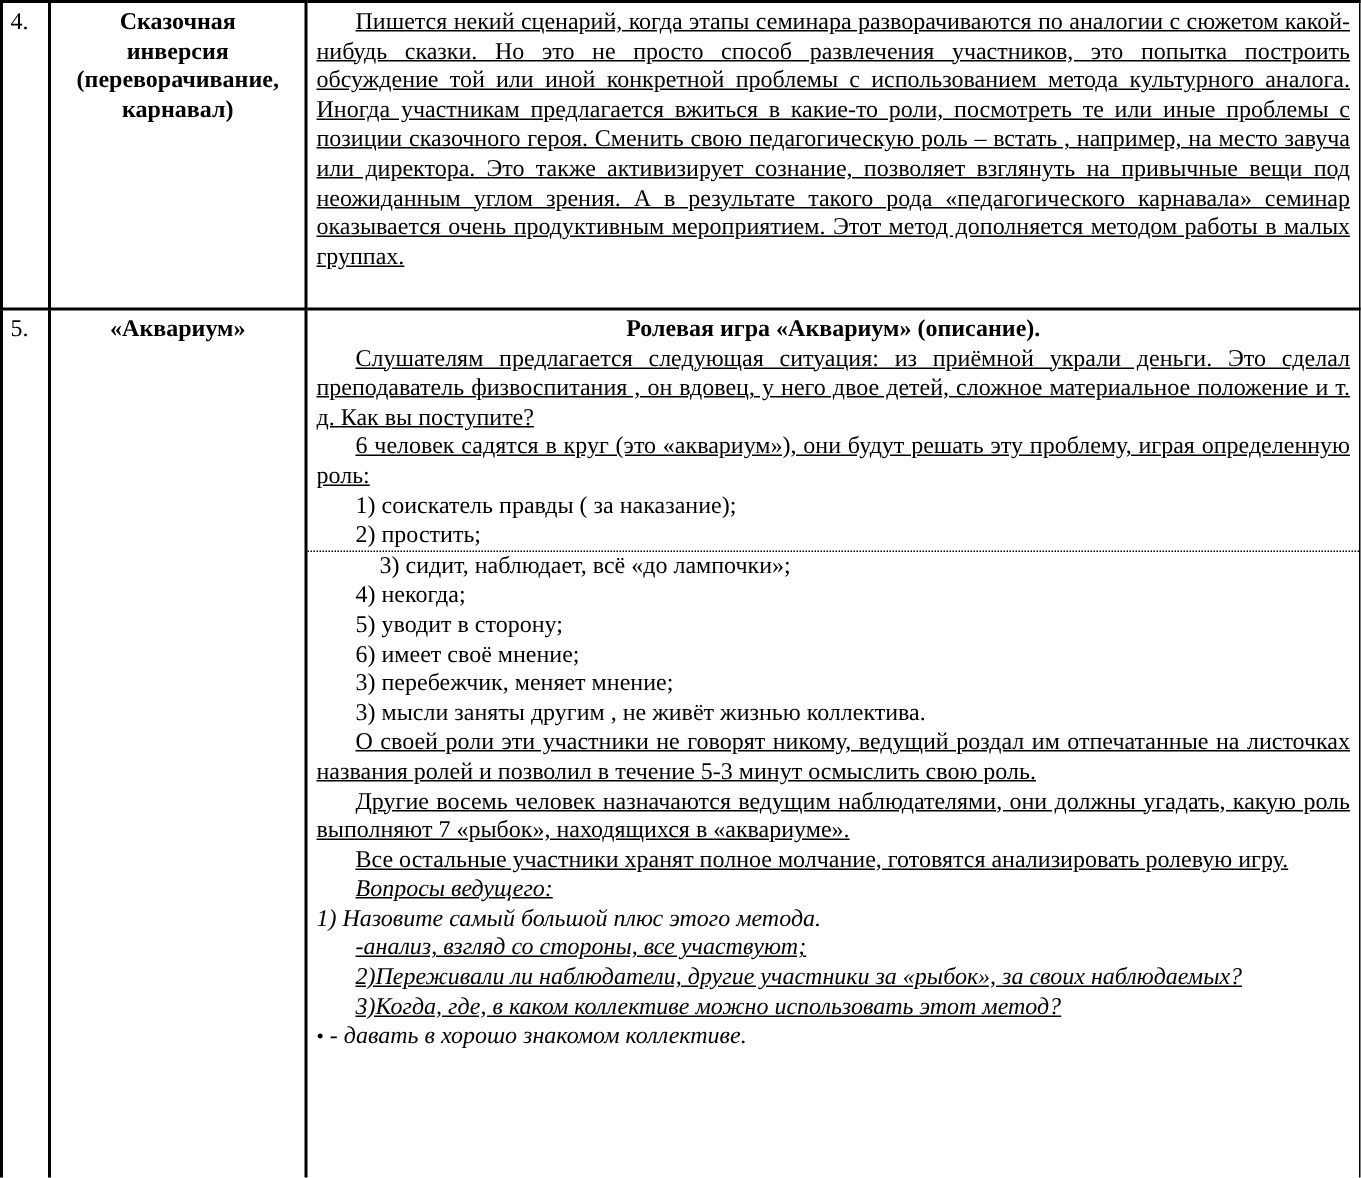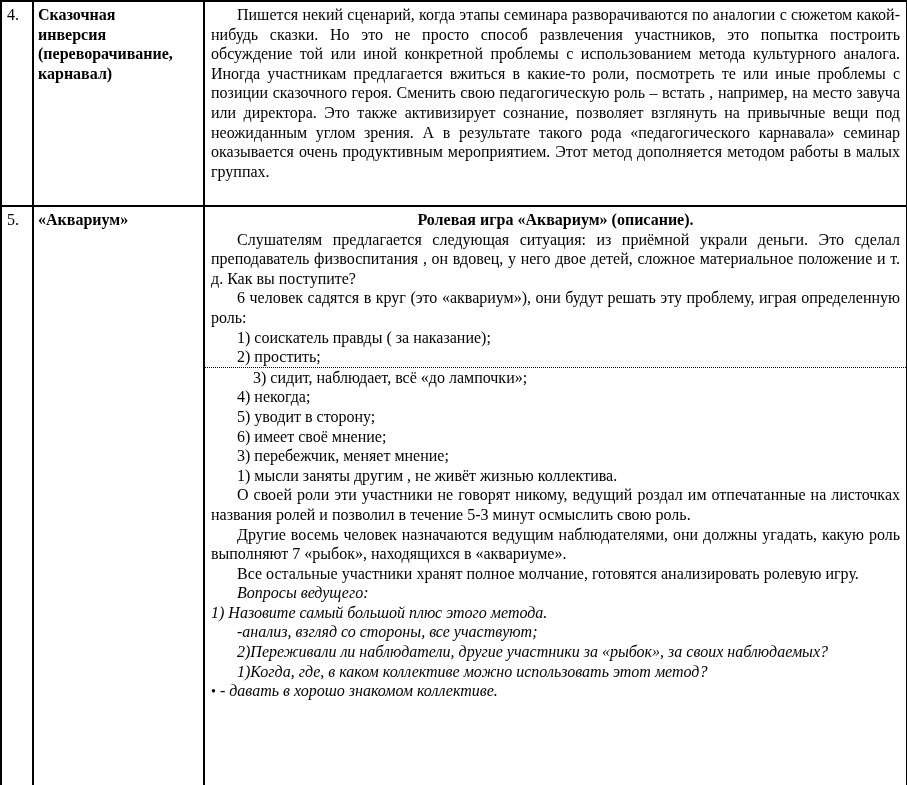--- a/index.html
+++ b/index.html
@@ -4,24 +4,24 @@
 <style>
   html, body { margin: 0; padding: 0; background: #ffffff; }
   body { width: 907px; height: 785px; overflow: hidden; position: relative;
          font-family: "Liberation Serif", "DejaVu Serif", serif; color: #000; }
   table.doc { position: absolute; left: 0; top: 0; width: 906px; border-collapse: collapse; table-layout: fixed; }
   table.doc td { border: 2px solid #000; vertical-align: top; padding: 0; font-size: 16px; line-height: 19.6px; }
   col.c1 { width: 32px; }
   col.c2 { width: 171px; }
   col.c3 { width: 703px; }
   .num { padding: 3px 0 0 5px !important; }
-  .method { font-weight: bold; padding: 3px 4px 0 4px !important; }
+  .method { text-align: center; font-weight: bold; padding: 3px 4px 0 4px !important; }
   .content { padding: 3px 6px 0 6px !important; text-align: justify; }
   .content p { margin: 0; }
-  .ind { text-indent: 26px; }
+  .ind { text-indent: 26px; text-decoration: underline; }
   .list-item { padding-left: 26px; }
   .center-bold { text-align: center; font-weight: bold; }
   .it { font-style: italic; }
   .dotted { border-top: 1px dotted #000; margin-left: -6px; margin-right: -6px; padding: 0 22px; }
   .bullet-line { font-style: italic; }
   .bullet { font-style: normal; font-size: 14px; margin-right: 4px; }
   tr.row4 td { height: 200px; }
   tr.row5 td { height: 580px; }
 </style>
 </head>
@@ -55,26 +55,26 @@
       <p class="ind">6 человек садятся в круг (это «аквариум»), они будут решать эту проблему, играя определенную роль:</p>
       <p class="list-item">1) соискатель правды ( за наказание);</p>
       <p class="list-item">2) простить;</p>
       <div class="dotted">
         <p class="list-item">3) сидит, наблюдает, всё «до лампочки»;</p>
       </div>
       <p class="list-item">4) некогда;</p>
       <p class="list-item">5) уводит в сторону;</p>
       <p class="list-item">6) имеет своё мнение;</p>
       <p class="list-item">3) перебежчик, меняет мнение;</p>
-      <p class="list-item">1) мысли заняты другим , не живёт жизнью коллектива.</p>
+      <p class="list-item">3) мысли заняты другим , не живёт жизнью коллектива.</p>
       <p class="ind">О своей роли эти участники не говорят никому, ведущий роздал им отпечатанные на листочках названия ролей и позволил в течение 5-3 минут осмыслить свою роль.</p>
       <p class="ind">Другие восемь человек назначаются ведущим наблюдателями, они должны угадать, какую роль выполняют 7 «рыбок», находящихся в «аквариуме».</p>
       <p class="ind">Все остальные участники хранят полное молчание, готовятся анализировать ролевую игру.</p>
       <p class="ind it">Вопросы ведущего:</p>
       <p class="it">1) Назовите самый большой плюс этого метода.</p>
       <p class="ind it">-анализ, взгляд со стороны, все участвуют;</p>
       <p class="ind it">2)Переживали ли наблюдатели, другие участники за «рыбок», за своих наблюдаемых?</p>
-      <p class="ind it">1)Когда, где, в каком коллективе можно использовать этот метод?</p>
+      <p class="ind it">3)Когда, где, в каком коллективе можно использовать этот метод?</p>
       <p class="bullet-line"><span class="bullet">•</span><span>- давать в хорошо знакомом коллективе.</span></p>
     </td>
   </tr>
 </tbody>
   </table>
 
 </body></html>

